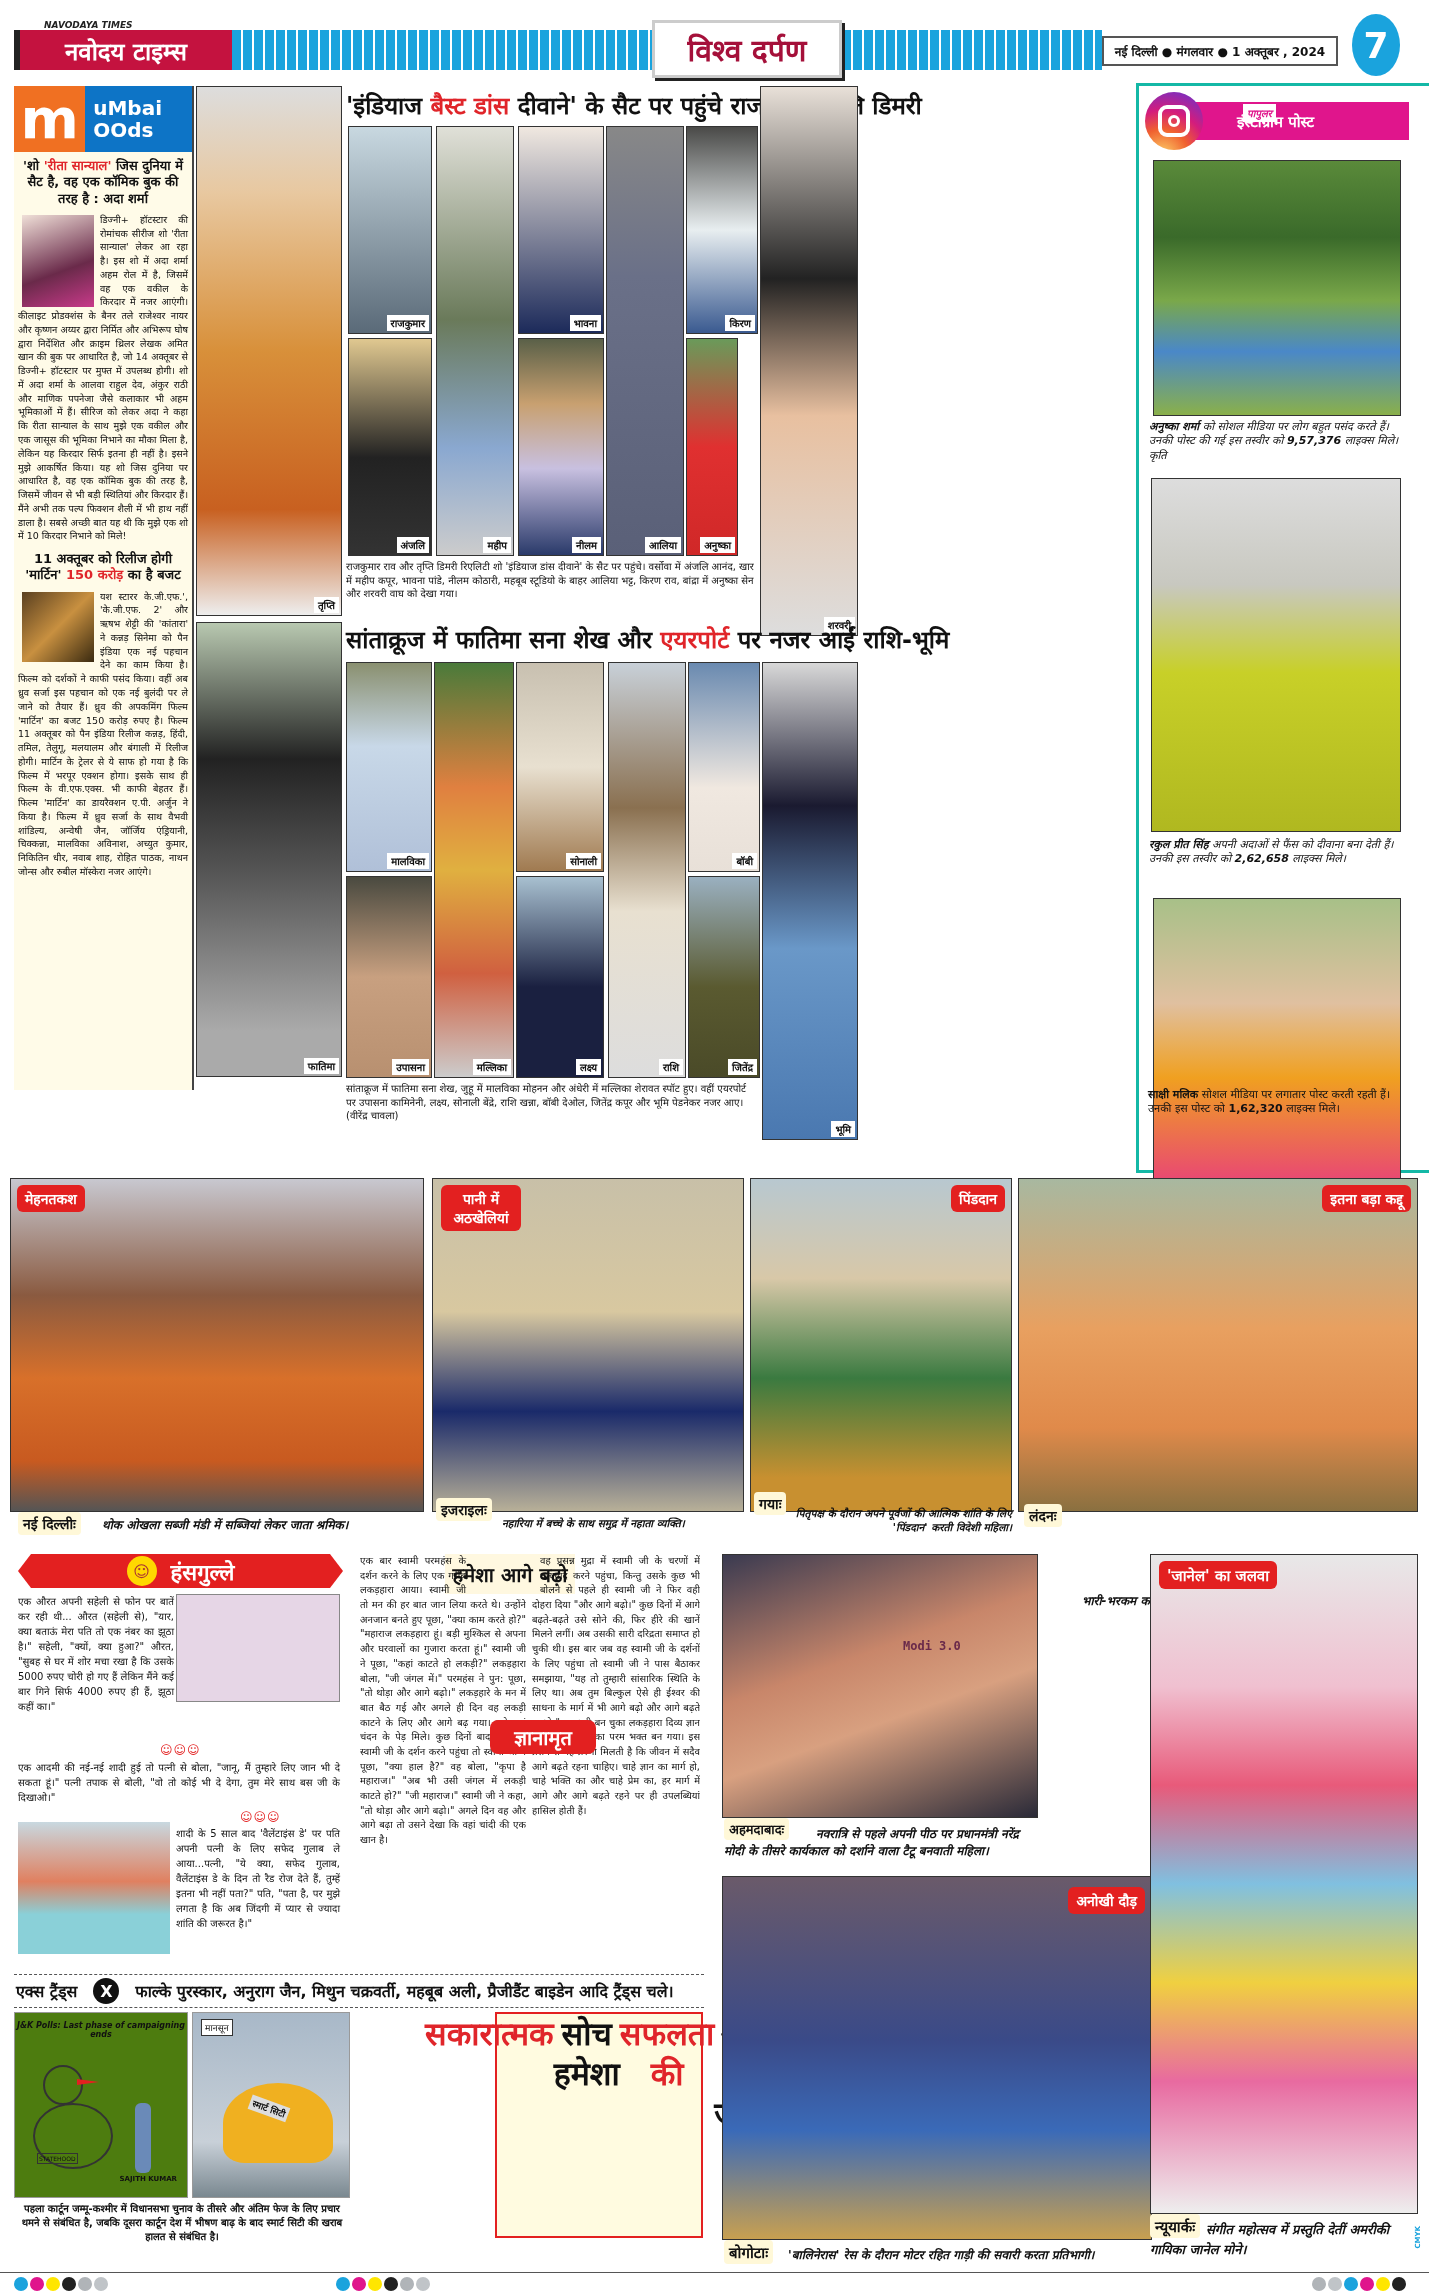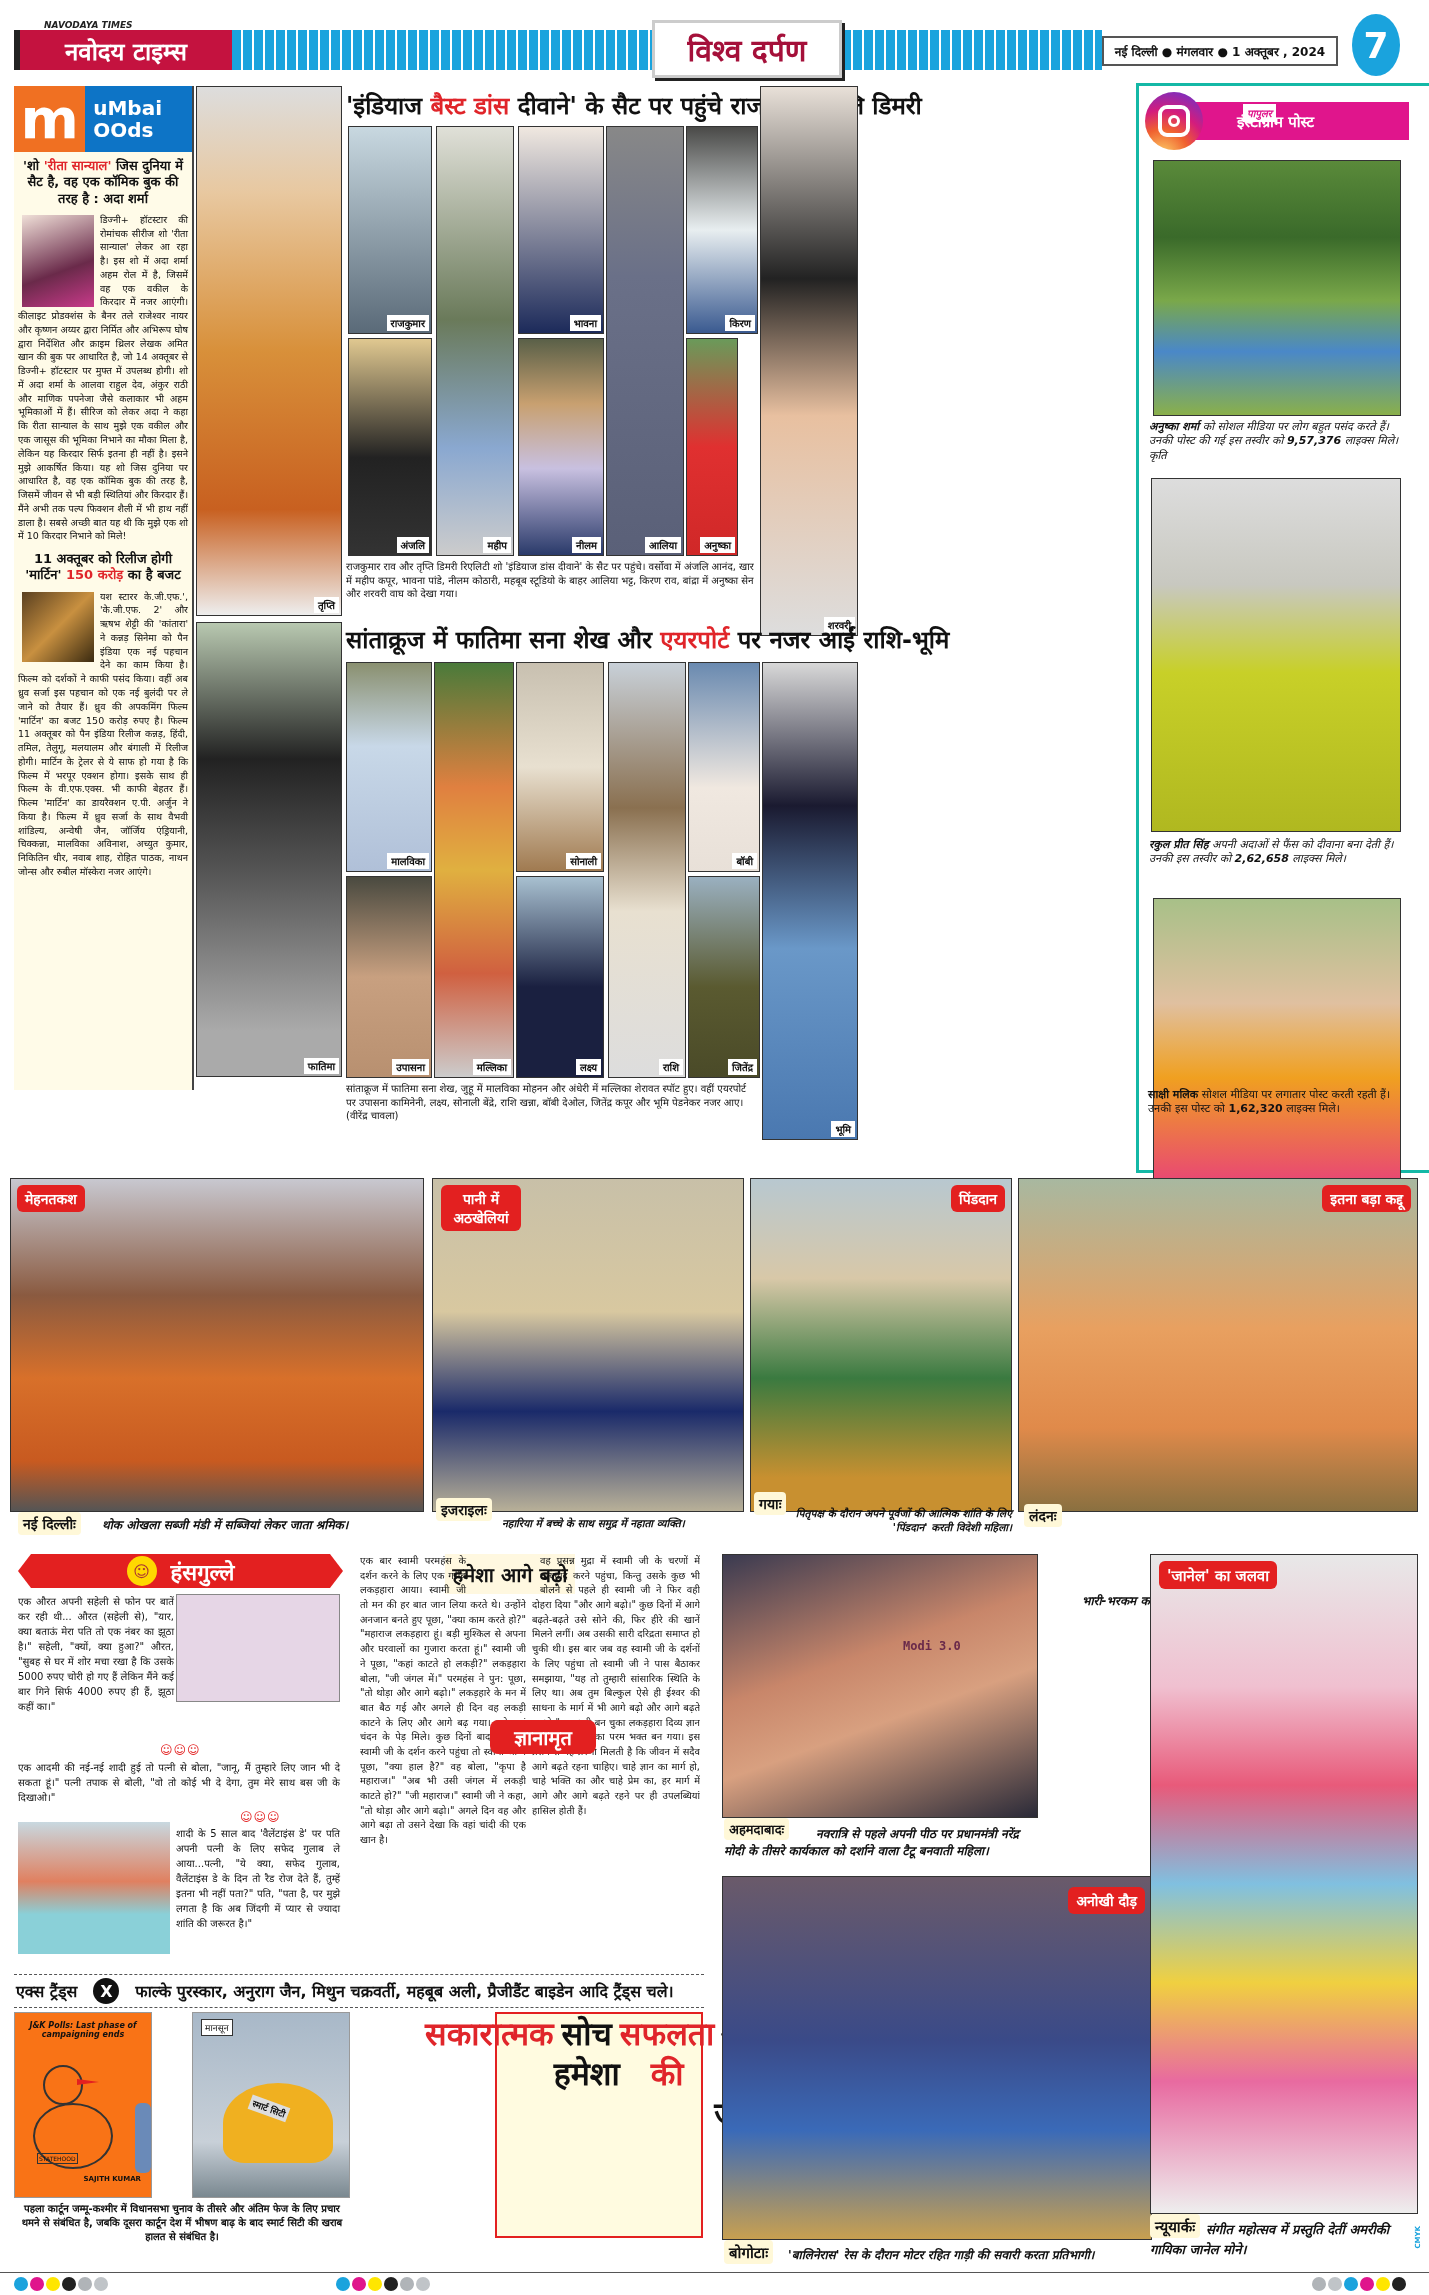--- a/index.html
+++ b/index.html
@@ -193,21 +193,21 @@
 <div class="txt" style="left:360px;top:1554px;width:166px;height:408px;overflow:hidden;font-size:9.8px"><span style="float:right;width:60px;height:42px"></span><span>एक बार स्वामी परमहंस के दर्शन करने के लिए एक गरीब लकड़हारा आया। स्वामी जी तो मन की हर बात जान लिया करते थे। उन्होंने अनजान बनते हुए पूछा, "क्या काम करते हो?" "महाराज लकड़हारा हूं। बड़ी मुश्किल से अपना और घरवालों का गुजारा करता हूं।" स्वामी जी ने पूछा, "कहां काटते हो लकड़ी?" लकड़हारा बोला, "जी जंगल में।" परमहंस ने पुन: पूछा, "तो थोड़ा और आगे बढ़ो।" लकड़हारे के मन में बात बैठ गई और अगले ही दिन वह लकड़ी काटने के लिए और आगे बढ़ गया। उसे वहां चंदन के पेड़ मिले। कुछ दिनों बाद वह पुन: स्वामी जी के दर्शन करने पहुंचा तो स्वामी जी ने पूछा, "क्या हाल है?" वह बोला, "कृपा है महाराज।" "अब भी उसी जंगल में लकड़ी काटते हो?" "जी महाराज।" स्वामी जी ने कहा, "तो थोड़ा और आगे बढ़ो।" अगले दिन वह और आगे बढ़ा तो उसने देखा कि वहां चांदी की एक खान है।</span></div>
 <div class="txt" style="left:532px;top:1554px;width:168px;height:408px;overflow:hidden;font-size:9.8px"><span style="float:left;width:8px;height:42px"></span><span>वह प्रसन्न मुद्रा में स्वामी जी के चरणों में धन्यवाद करने पहुंचा, किन्तु उसके कुछ भी बोलने से पहले ही स्वामी जी ने फिर वही दोहरा दिया "और आगे बढ़ो।" कुछ दिनों में आगे बढ़ते-बढ़ते उसे सोने की, फिर हीरे की खानें मिलने लगीं। अब उसकी सारी दरिद्रता समाप्त हो चुकी थी। इस बार जब वह स्वामी जी के दर्शनों के लिए पहुंचा तो स्वामी जी ने पास बैठाकर समझाया, "यह तो तुम्हारी सांसारिक स्थिति के लिए था। अब तुम बिल्कुल ऐसे ही ईश्वर की साधना के मार्ग में भी आगे बढ़ो और आगे बढ़ते जाओ।" वह धनी बन चुका लकड़हारा दिव्य ज्ञान पाकर स्वामी जी का परम भक्त बन गया। इस प्रसंग से यह प्रेरणा मिलती है कि जीवन में सदैव आगे बढ़ते रहना चाहिए। चाहे ज्ञान का मार्ग हो, चाहे भक्ति का और चाहे प्रेम का, हर मार्ग में आगे और आगे बढ़ते रहने पर ही उपलब्धियां हासिल होती हैं।</span></div>
 <div class="abs" style="left:490px;top:1720px;width:106px;height:34px;background:#e32020;color:#fff;font-size:20px;font-weight:bold;border-radius:8px;display:flex;align-items:center;justify-content:center">ज्ञानामृत</div>
 
 <div class="abs xt">
     <span>एक्स ट्रैंड्स</span>
     <span class="xlogo">X</span>
     <span>फाल्के पुरस्कार, अनुराग जैन, मिथुन चक्रवर्ती, महबूब अली, प्रैजीडैंट बाइडेन आदि ट्रैंड्स चले।</span>
   </div>
 
-<div class="abs" style="left:14px;top:2012px;width:138px;height:186px;border:1px solid #999;background:#f97316">
+<div class="abs" style="left:14px;top:2012px;width:174px;height:186px;border:1px solid #999;background:#4d7c0f">
   <div style="font-size:8px;font-style:italic;font-weight:bold;text-align:center;padding-top:8px">J&amp;K Polls: Last phase of campaigning ends</div>
   <div style="position:absolute;left:28px;top:52px;width:40px;height:40px;border:2px solid #333;border-radius:50%"></div>
   <div style="position:absolute;left:62px;top:66px;width:22px;height:6px;background:#e32020;clip-path:polygon(0 0,100% 50%,0 100%)"></div>
   <div style="position:absolute;left:18px;top:90px;width:80px;height:66px;border:2px solid #333;border-radius:50%"></div>
   <div style="position:absolute;left:22px;top:140px;font-size:6px;border:1px solid #333;padding:1px">STATEHOOD</div>
   <div style="position:absolute;left:120px;top:90px;width:16px;height:70px;background:#6a8ab8;border-radius:6px"></div>
   <div style="position:absolute;right:10px;bottom:14px;font-size:7px;font-weight:bold">SAJITH KUMAR</div>
 </div>
 <div class="abs" style="left:192px;top:2012px;width:158px;height:186px;border:1px solid #999;background:linear-gradient(180deg,#a8b8c8,#c8d0d8 70%,#7a8890)">
   <div style="position:absolute;left:8px;top:6px;background:#fff;border:1px solid #333;font-size:9px;padding:1px 3px">मानसून</div>

